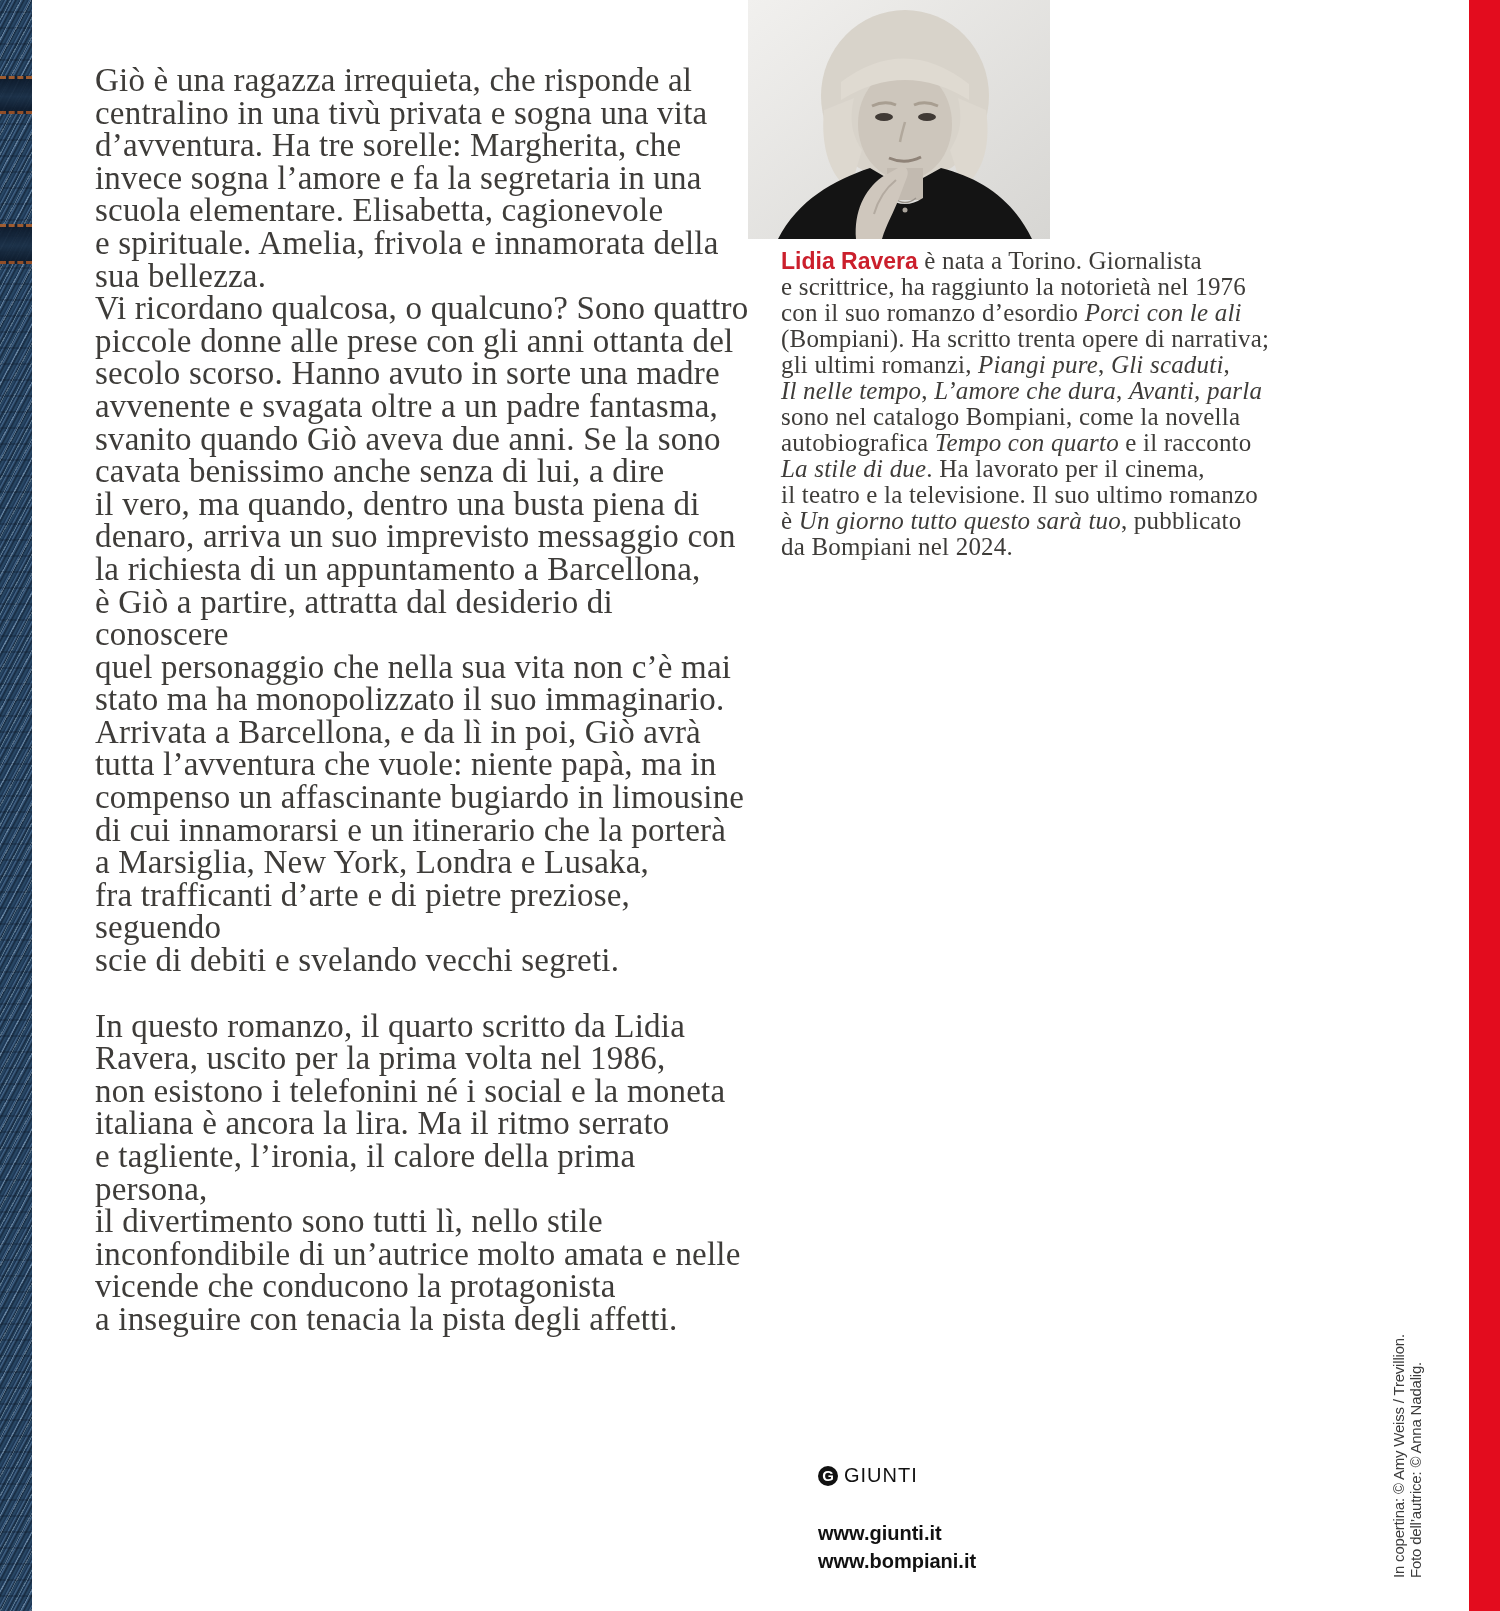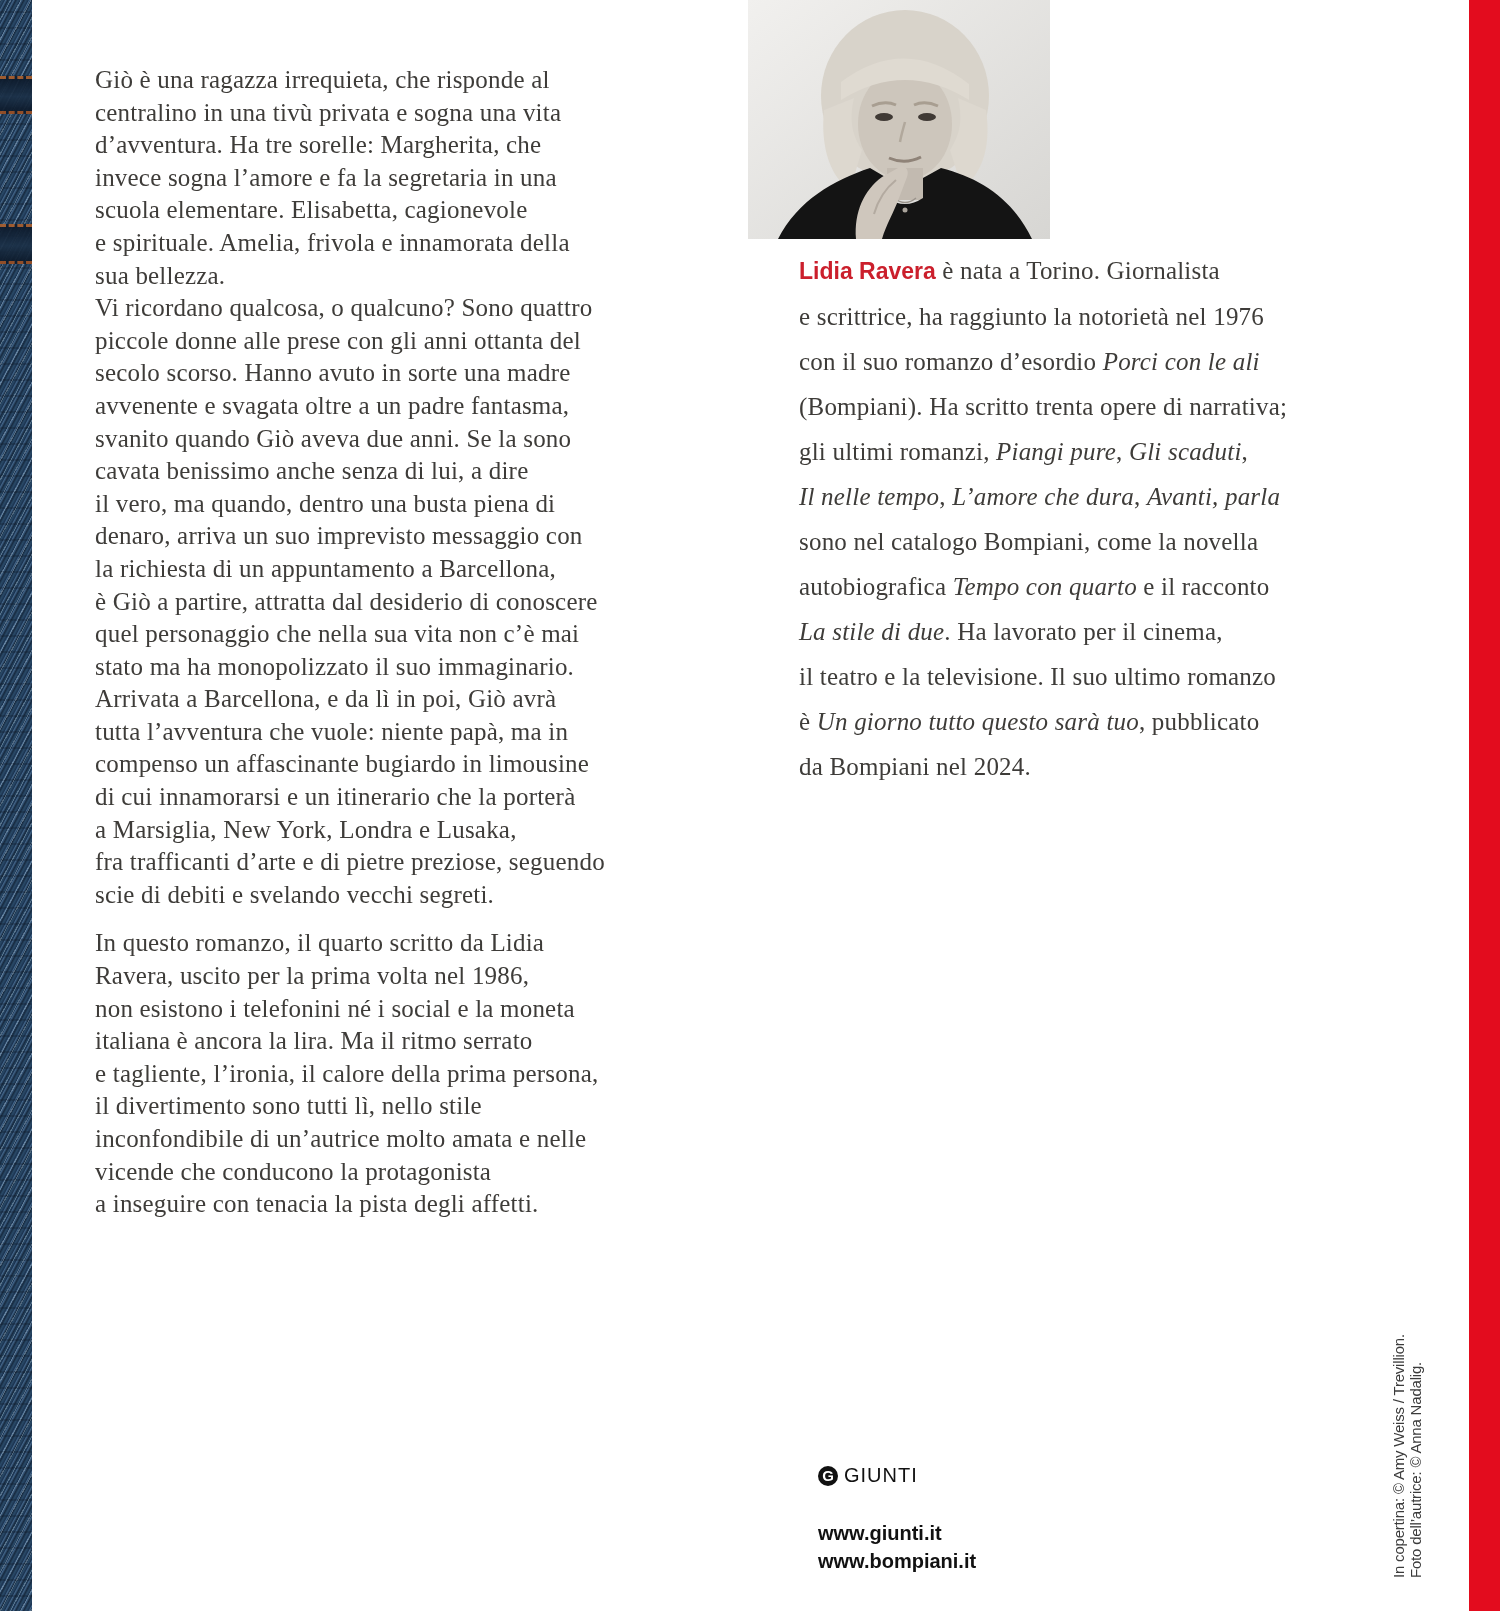--- a/index.html
+++ b/index.html
@@ -50,44 +50,44 @@
     right: 0; top: 0;
     width: 31px; height: 100%;
     background: #e30c1e;
   }
 
   
   .synopsis {
     position: absolute;
     left: 95px; top: 64px;
     width: 660px;
-    font-size: 25px;
+    font-size: 33px;
     line-height: 32.6px;
     color: #3e3c39;
     letter-spacing: 0.2px;
   }
   .synopsis p { margin: 0; white-space: pre-line; }
-  .synopsis p + p { margin-top: 16px; }
+  .synopsis p + p { margin-top: 33px; }
 
   
   .photo {
     position: absolute;
     left: 748px; top: 0;
     width: 302px; height: 239px;
     margin: 0;
   }
   .photo svg { display: block; width: 100%; height: 100%; }
 
   
   .bio {
     position: absolute;
-    left: 799px; top: 248px;
+    left: 781px; top: 248px;
     width: 590px;
     font-size: 25px;
-    line-height: 45px;
+    line-height: 26px;
     color: #3e3c39;
     letter-spacing: 0.2px;
     white-space: pre-line;
   }
   .bio .seg-i { font-style: italic; text-align: center; }
   .bio .seg-name {
     font-family: "Liberation Sans", sans-serif;
     font-weight: bold;
     font-style: normal;
     color: #cb1f2c;

